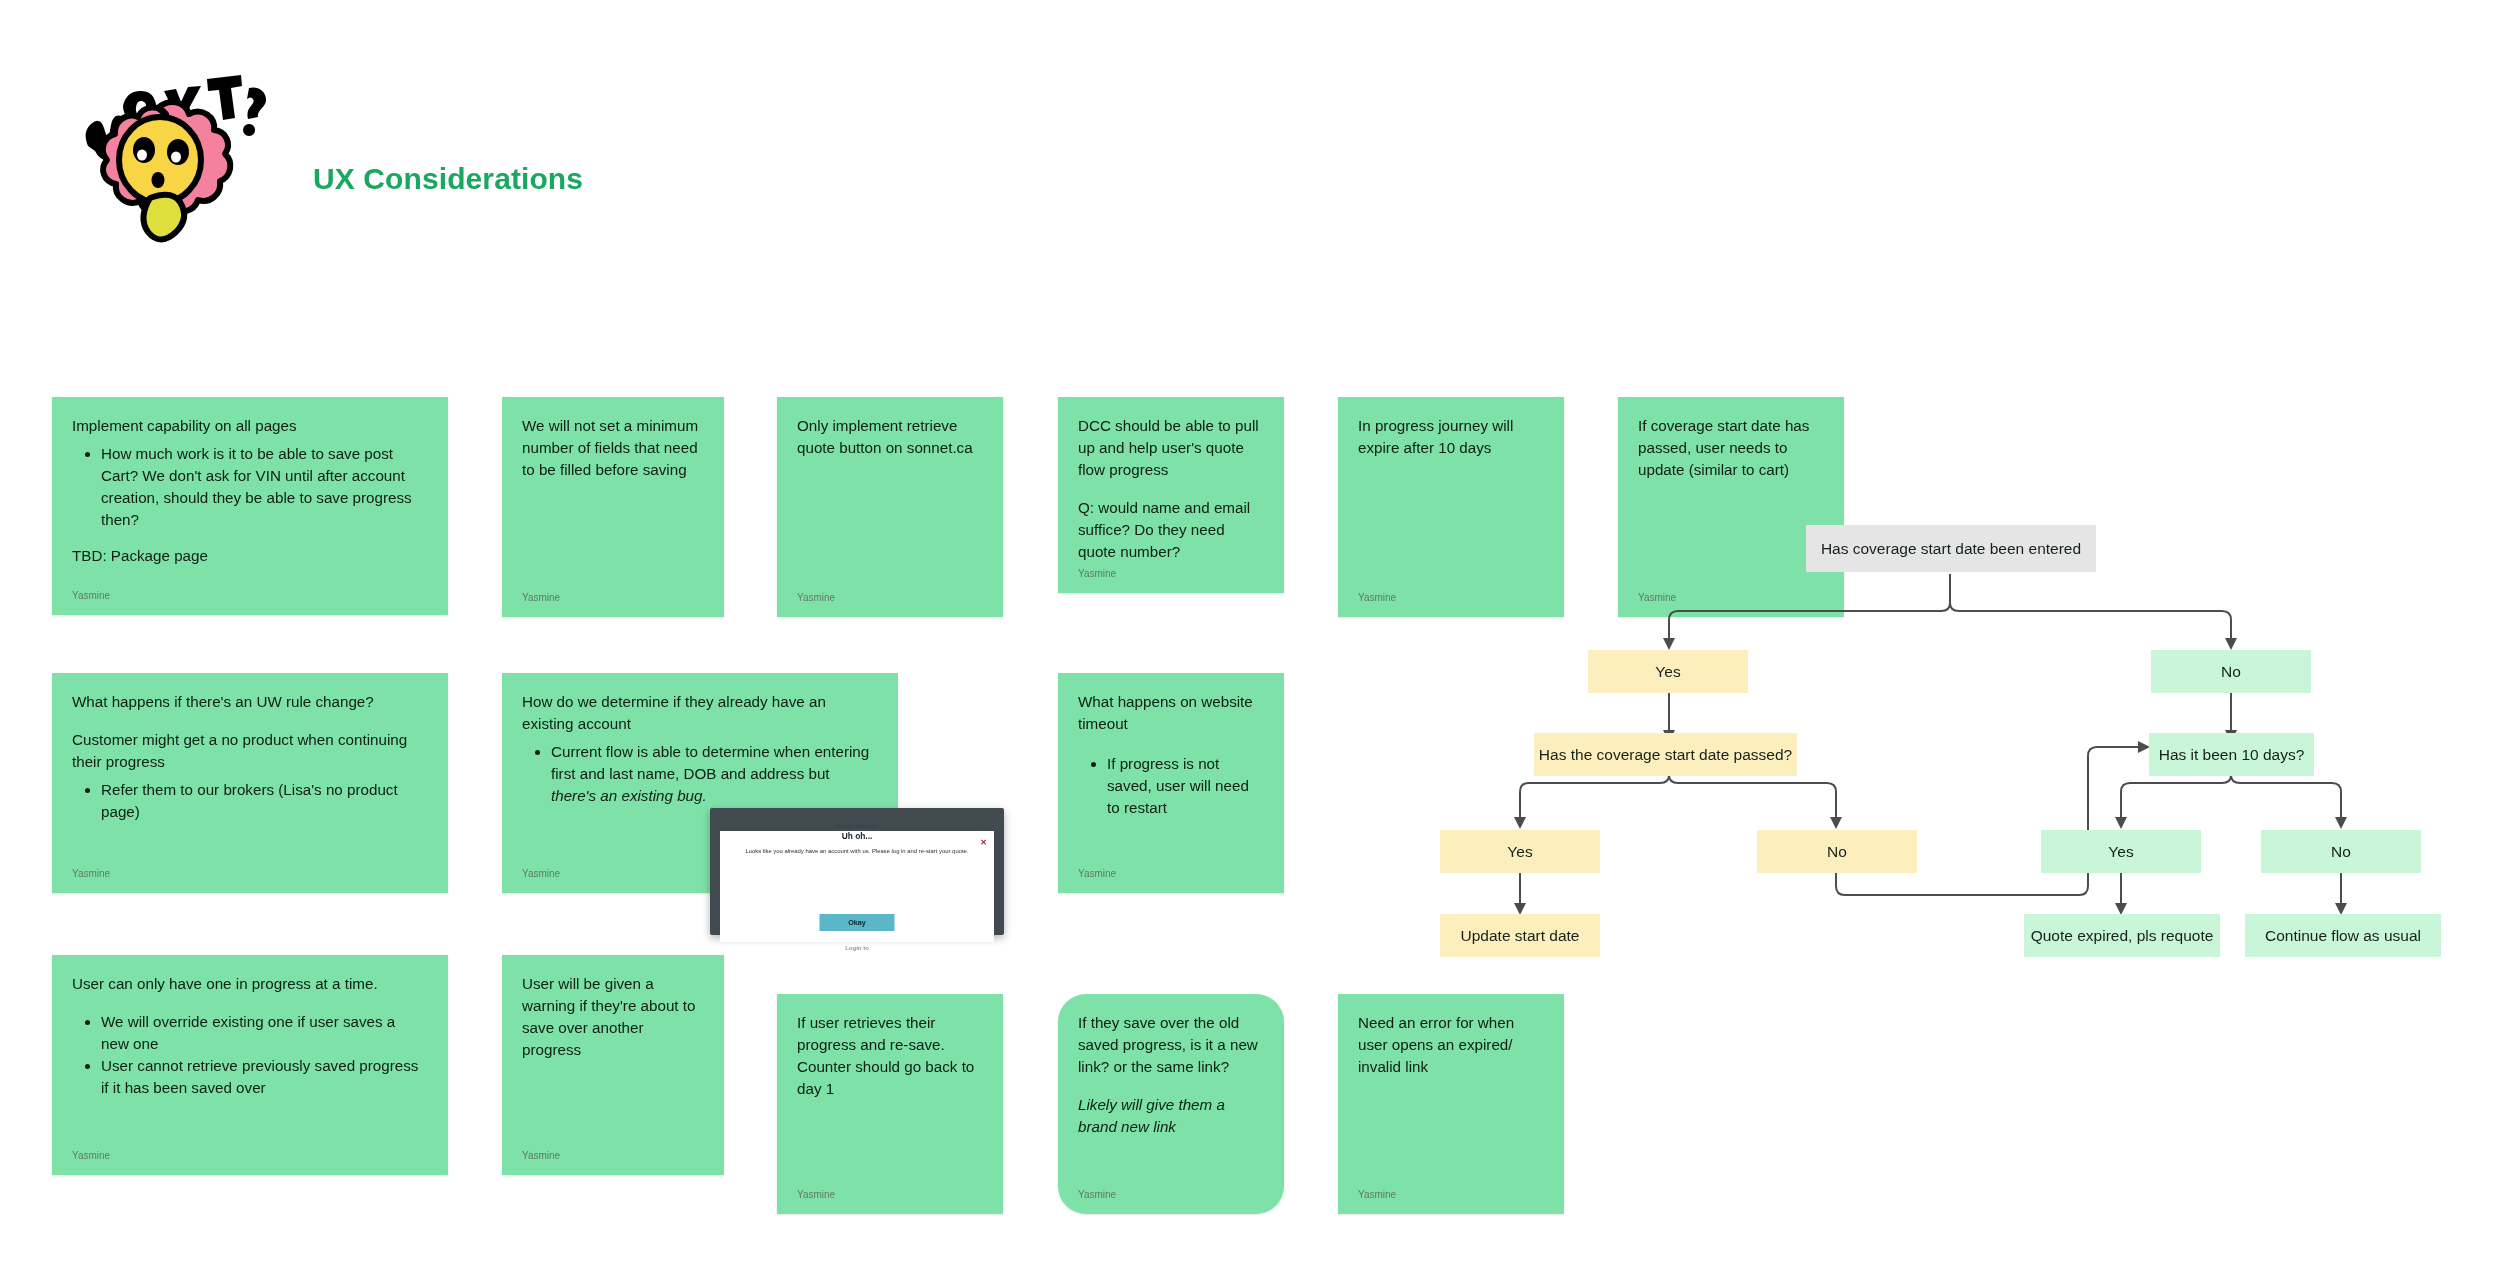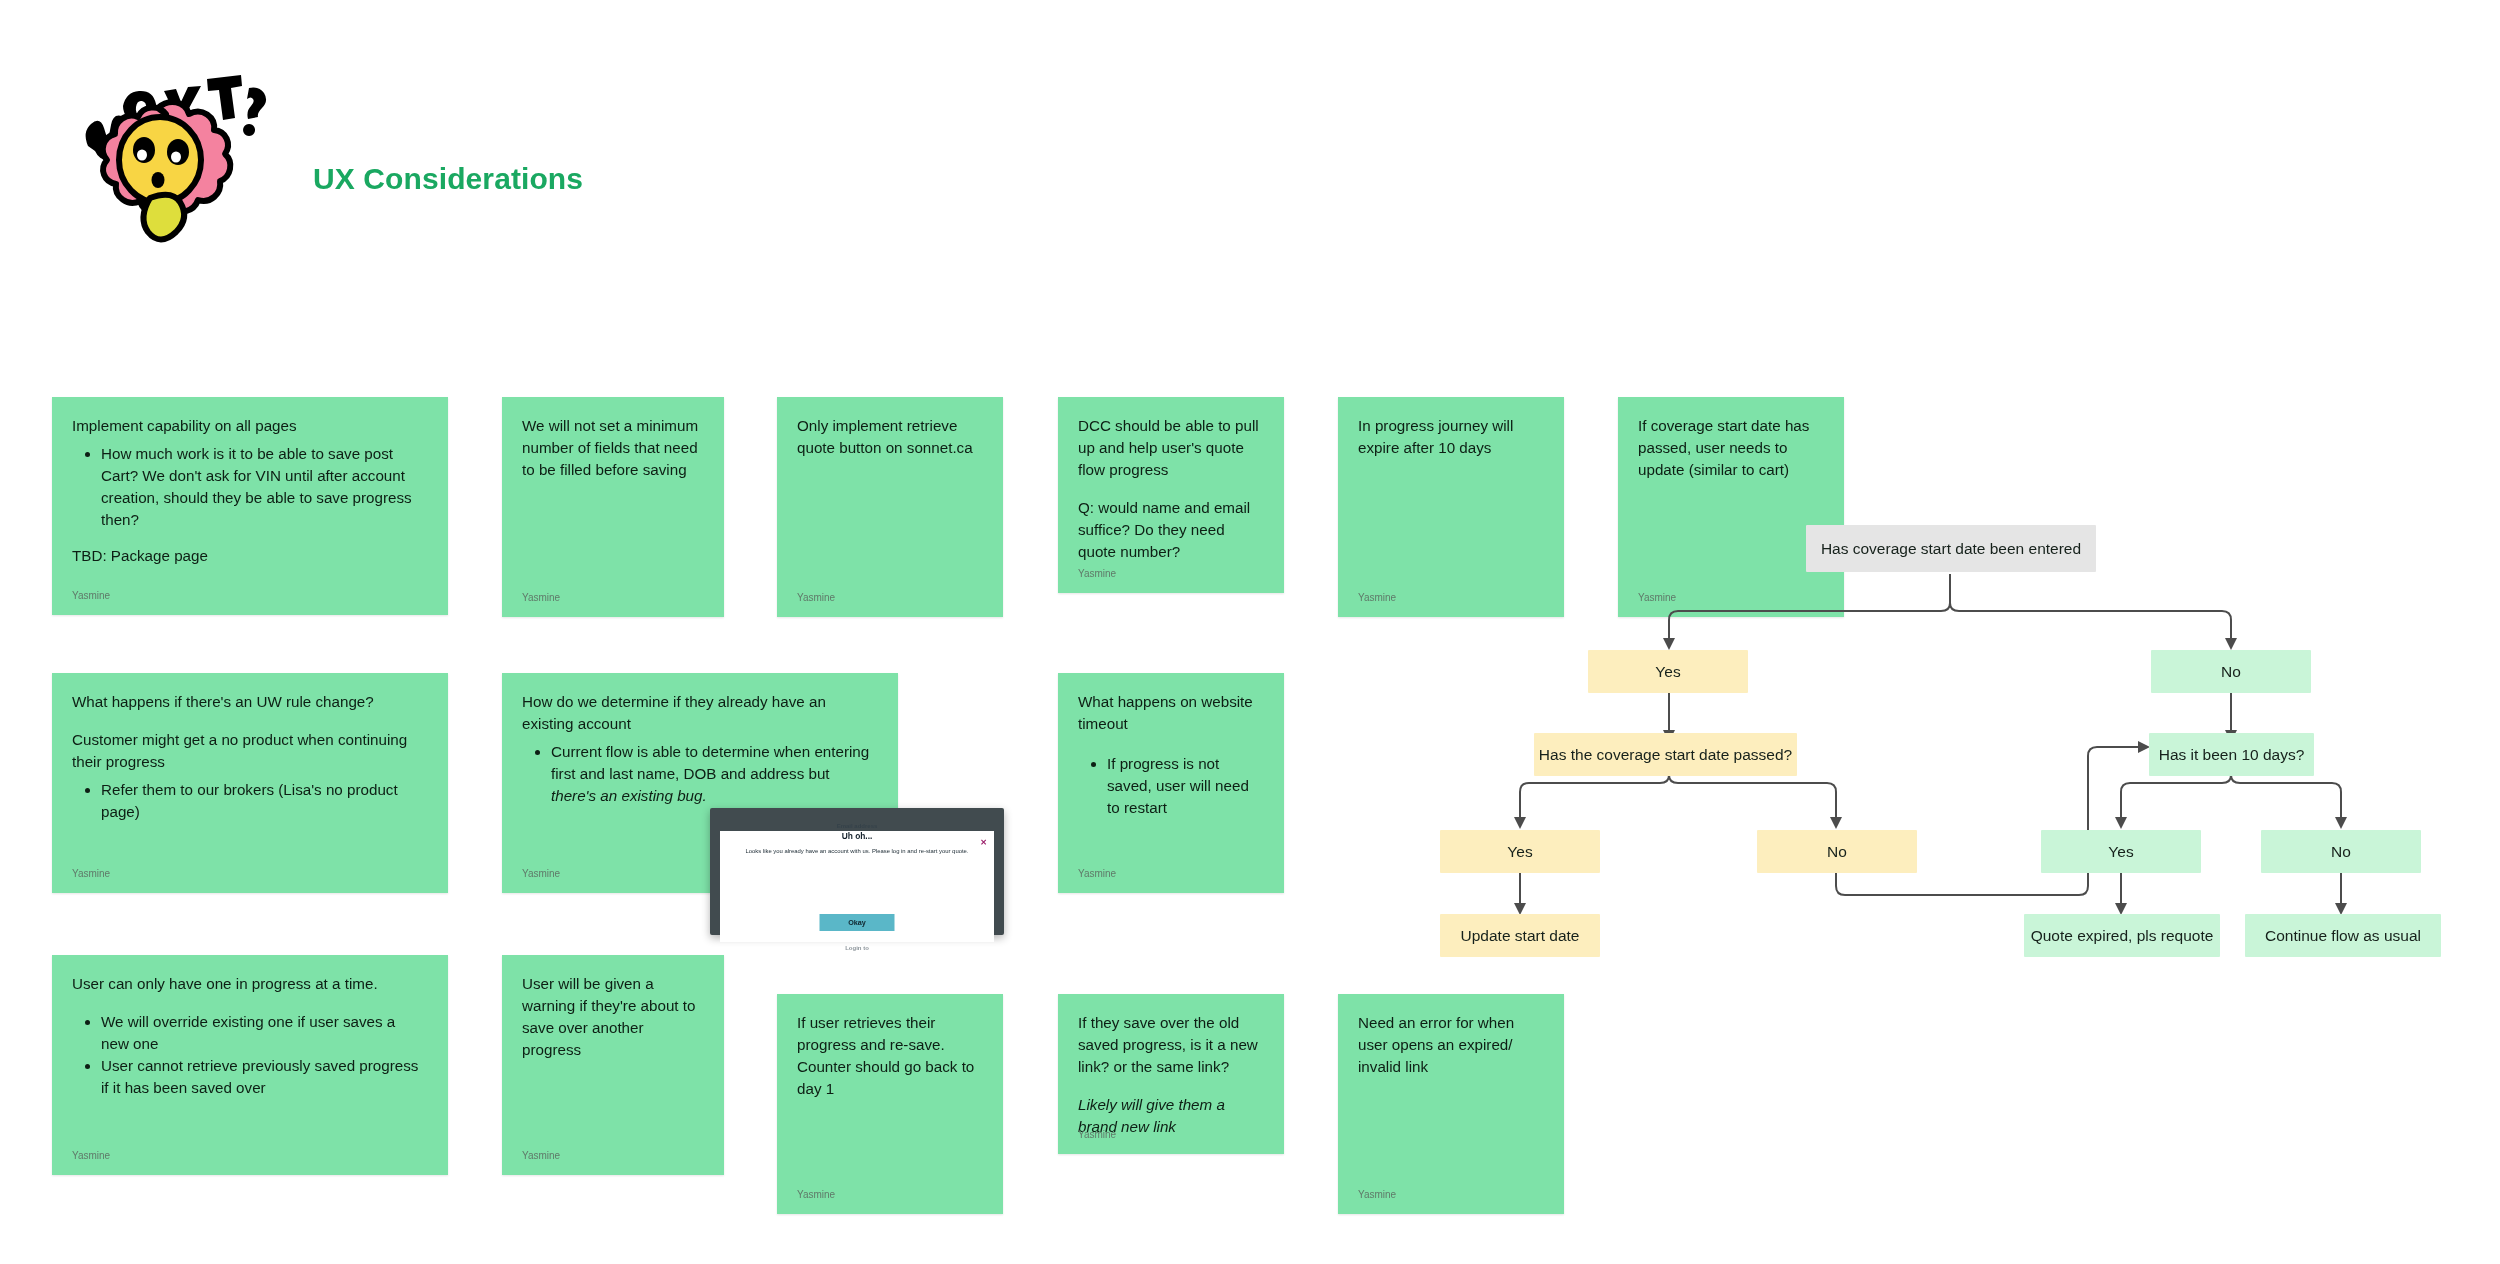--- a/index.html
+++ b/index.html
@@ -187,21 +187,21 @@
   <div class="note" style="left:502px; top:955px; width:222px; height:220px;">
     <p>User will be given a warning if they're about to save over another progress</p>
     <div class="author">Yasmine</div>
   </div>
 
   <div class="note" style="left:777px; top:994px; width:226px; height:220px;">
     <p>If user retrieves their progress and re-save. Counter should go back to day 1</p>
     <div class="author">Yasmine</div>
   </div>
 
-  <div class="note" style="left:1058px; top:994px; width:226px; height:160px;">
+  <div class="note" style="left:1058px; top:994px; width:226px; height:220px;border-radius:28px;">
     <p>If they save over the old saved progress, is it a new link? or the same link?</p>
     <p class="it">Likely will give them a brand new link</p>
     <div class="author">Yasmine</div>
   </div>
 
   <div class="note" style="left:1338px; top:994px; width:226px; height:220px;">
     <p>Need an error for when user opens an expired/ invalid link</p>
     <div class="author">Yasmine</div>
   </div>
 

